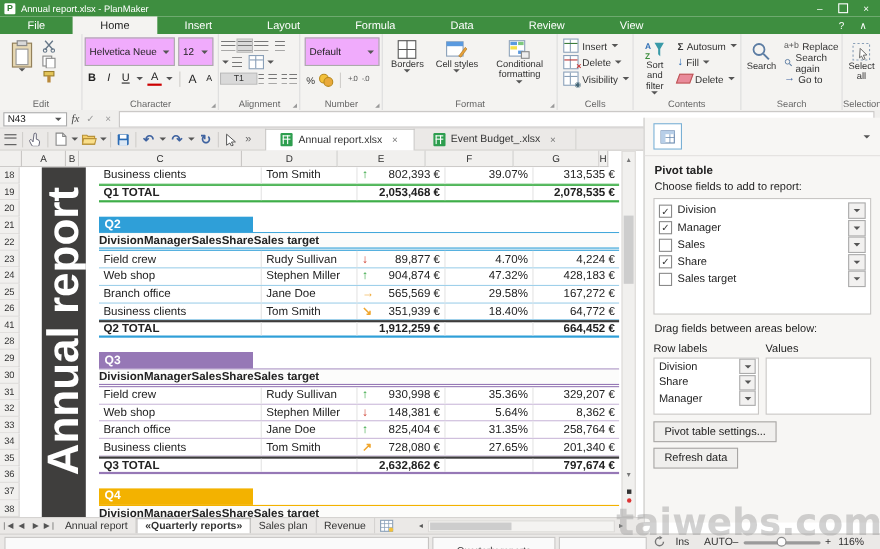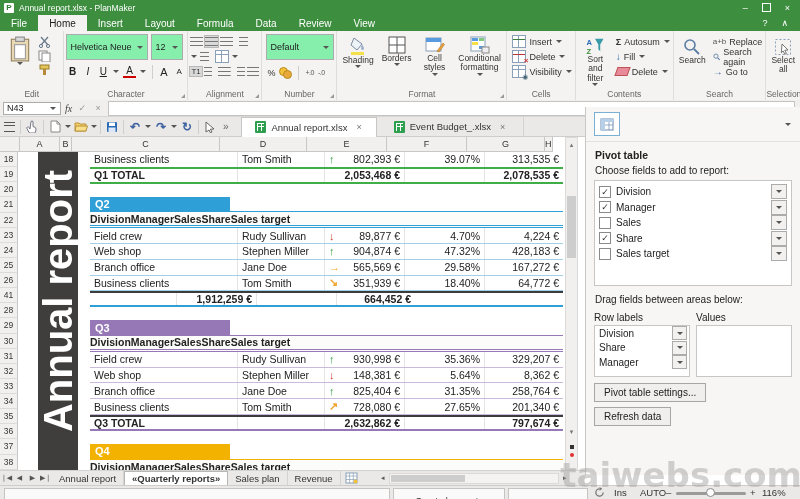--- a/index.html
+++ b/index.html
@@ -9,47 +9,47 @@
   
   .titlebar{position:absolute;left:0;top:0;width:800px;height:15px;background:#3e8e40;
             display:flex;align-items:center;color:#fff;font-size:8.5px}
   .appicon{width:10px;height:10px;background:#fff;color:#2f7a31;font-weight:bold;font-size:8px;
            display:flex;align-items:center;justify-content:center;margin:0 5px 0 4px;border-radius:1px}
   .winbtns{margin-left:auto;display:flex;align-items:center;gap:14px;padding-right:10px;font-size:9px}
   .maxbox{width:7px;height:7px;border:1px solid #fff;display:inline-block}
   
   .menubar{position:absolute;left:0;top:15px;width:800px;height:16px;background:#3e8e40;
            display:flex;align-items:stretch;color:#fff;font-size:10px}
-  .mtab{padding:1px 11px 0;display:flex;align-items:center;cursor:default}
+  .mtab{padding:1px 25px 0;display:flex;align-items:center;cursor:default}
   .mtab.active{background:#f4f3f1;color:#1c1c1c}
   .menuright{margin-left:auto;display:flex;gap:14px;align-items:center;padding-right:12px;font-size:9px}
   
   .ribbon{position:absolute;left:0;top:31px;width:800px;height:69px;background:#f4f3f1;
           border-bottom:1px solid #d2d0ce;display:flex}
   .rgroup{position:relative;border-right:1px solid #ddd;box-sizing:border-box;height:69px;padding:3px 2px 12px}
   .glabel{position:absolute;bottom:1px;left:0;right:0;text-align:center;font-size:8.5px;color:#666}
   .launch{position:absolute;right:2px;bottom:2px;width:0;height:0;
           border-left:4px solid transparent;border-bottom:4px solid #999}
   .car{display:inline-block;width:0;height:0;border-left:3px solid transparent;
        border-right:3px solid transparent;border-top:3.5px solid #555;margin:0 1px;vertical-align:middle}
   .bigbtn{display:flex;flex-direction:column;align-items:center;justify-content:flex-start;
           font-size:8.5px;color:#333;text-align:center;line-height:1.1;padding:2px 3px}
-  .combo{background:#86efac;border:1px solid #ababab;height:13px;display:flex;align-items:center;
+  .combo{background:#f0abfc;border:1px solid #ababab;height:13px;display:flex;align-items:center;
          font-size:9px;padding:12px 3px;justify-content:space-between;box-sizing:border-box}
   .srow{display:flex;align-items:center;gap:3px;font-size:9px;color:#333;height:15px}
   .chbtn{font-size:10px;width:13px;text-align:center;color:#222}
   .bold{font-weight:bold}.ital{font-style:italic}.und{text-decoration:underline}
   .redbar{display:inline-block;border-bottom:2px solid #c00;line-height:1;font-size:10px}
   .mi{width:13px;height:11px;display:inline-block;
       background-image:repeating-linear-gradient(to bottom,#777 0 1px,rgba(0,0,0,0) 1px 4px);
       background-size:100% 9px;background-repeat:no-repeat;background-position:center}
   .mi.l{background-size:70% 9px;background-position:left center}
   .mi.r{background-size:70% 9px;background-position:right center}
   .press{background-color:#d9d9d9;outline:1px solid #b8b8b8}
-  .t1{font-size:8px;padding:0 1px;color:#333}
+  .t1{font-size:8px;padding:0 11px;color:#333}
   .coins{position:relative;width:13px;height:11px;display:inline-block}
   .coins i{position:absolute;width:7px;height:7px;border-radius:50%;background:#f3c13a;border:1px solid #b98a1d}
   .coins i:first-child{left:0;top:0}.coins i:last-child{left:4px;top:3px;background:#e9a93a}
   .dec{font-size:7px;color:#555;letter-spacing:-.5px}
   .minitbl{width:12px;height:11px;border:1px solid #8aa0b8;display:inline-block;position:relative;background:#fff}
   .minitbl::after{content:"";position:absolute;left:0;right:0;top:3px;border-top:1px solid #8aa0b8}
   .minitbl::before{content:"";position:absolute;top:0;bottom:0;left:5px;border-left:1px solid #8aa0b8}
   .minitbl.ins::after{border-color:#3c7d3c}.minitbl.del::after{border-color:#b33}
   .redx{position:absolute;right:-3px;bottom:-3px;color:#c33;font-size:8px;font-weight:bold}
   .eye{position:absolute;right:-3px;bottom:-4px;font-size:7px;color:#467}
@@ -304,29 +304,20 @@
         </span>
       <span class="vdiv"></span>
       <span class="dec">+.0</span>
       <span class="dec">-.0</span>
     </div>
     <span class="launch"></span>
     <span class="glabel">Number</span>
   </div>
 
   <div class="rgroup" style="width:170px;display:flex;gap:2px;padding-top:3px">
-    <span class="bigbtn" style="width:36px">
-      <svg width="20" height="20" viewBox="0 0 20 20">
-        <path d="M6 2 L14 8 L9 14 L3 9 Z" fill="#eef3f8" stroke="#7a8aa0"></path>
-        <path d="M14 8 L16 12 Q16 14 14.5 14 Q13 14 13 12 Z" fill="#9ab0c8"></path>
-        <rect x="3" y="16" width="13" height="3" fill="#f5e04a"></rect>
-      </svg>
-      <span>Shading</span>
-        <i class="car"></i>
-    </span>
     <span class="bigbtn" style="width:34px">
       <svg width="18" height="18" viewBox="0 0 18 18">
         <rect x="1" y="1" width="16" height="16" fill="#fff" stroke="#555"></rect>
         <path d="M9 1 V17 M1 9 H17" stroke="#555"></path>
       </svg>
       <span>Borders</span>
         <i class="car"></i>
     </span>
     <span class="bigbtn" style="width:40px">
       <svg width="20" height="18" viewBox="0 0 20 18">
@@ -637,20 +628,21 @@
             <span class="cE">Tom Smith</span>
             <span class="cF sales">
               <span class="trend yellow">↘</span>
               <span>351,939 €</span>
             </span>
             <span class="cG num">18.40%</span>
             <span class="cH num">64,772 €</span>
           </div>
         </div>
       <div class="totrow">
+        <span class="cD">Q2 TOTAL</span>
         <span class="cE"></span>
         <span class="cF num">1,912,259 €</span>
         <span class="cG"></span>
         <span class="cH num">664,452 €</span>
       </div>
     </div>
     <div class="blankrow"></div>
 
     <div class="q3">
       <div class="badgerow">

